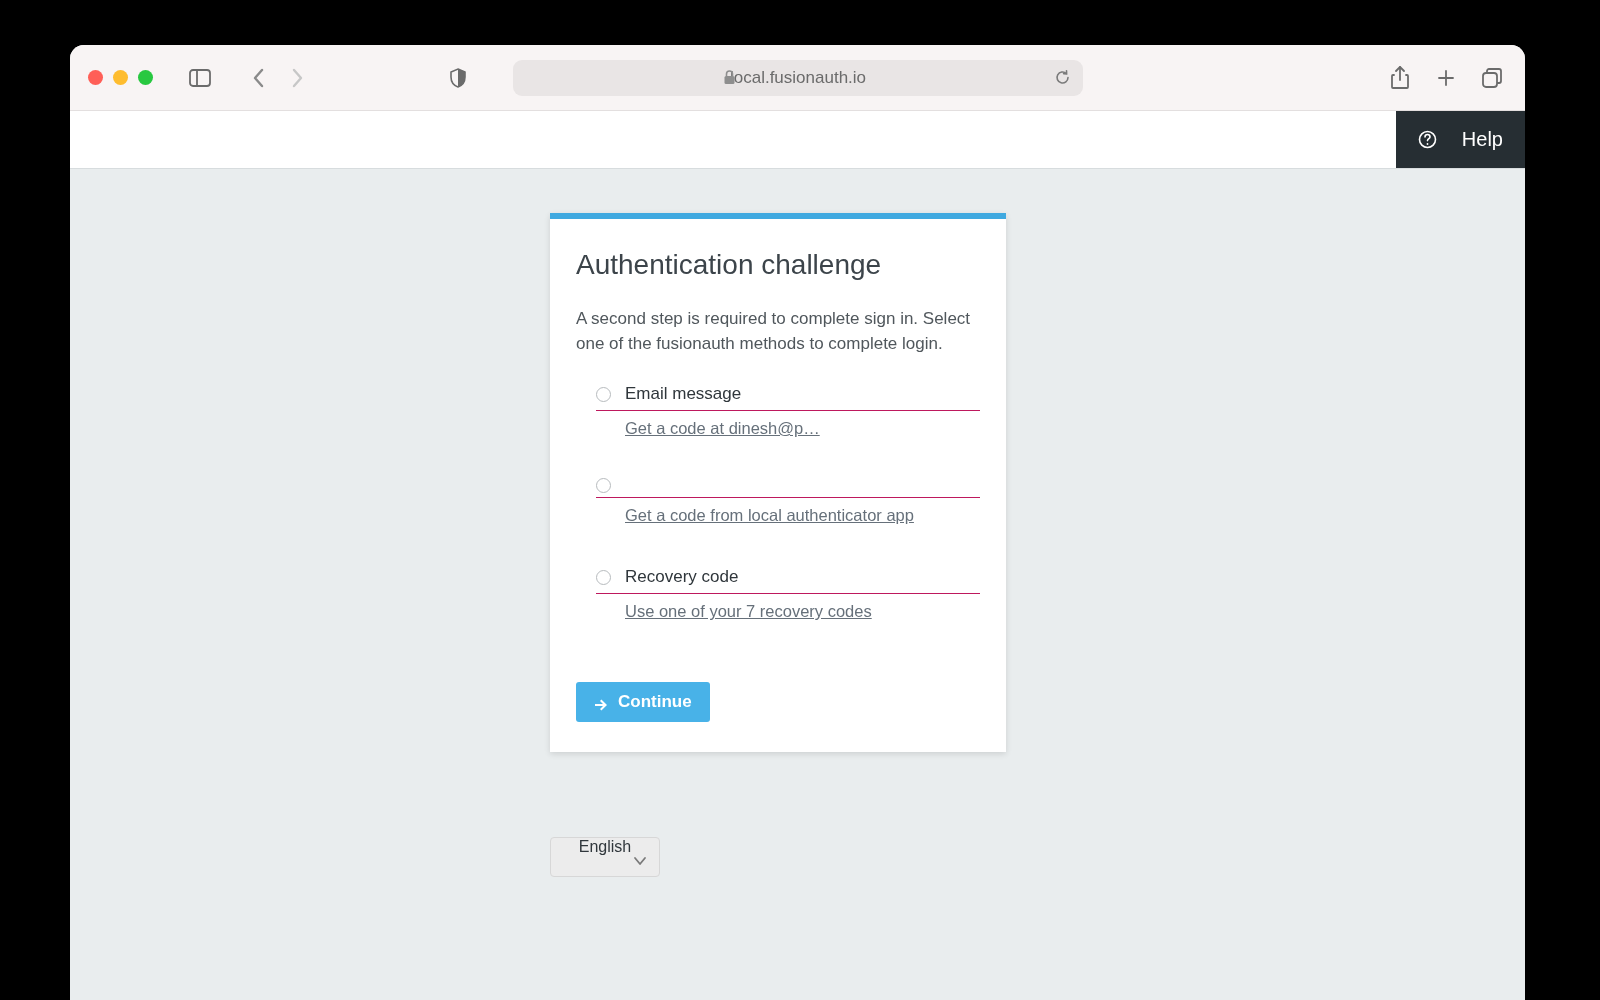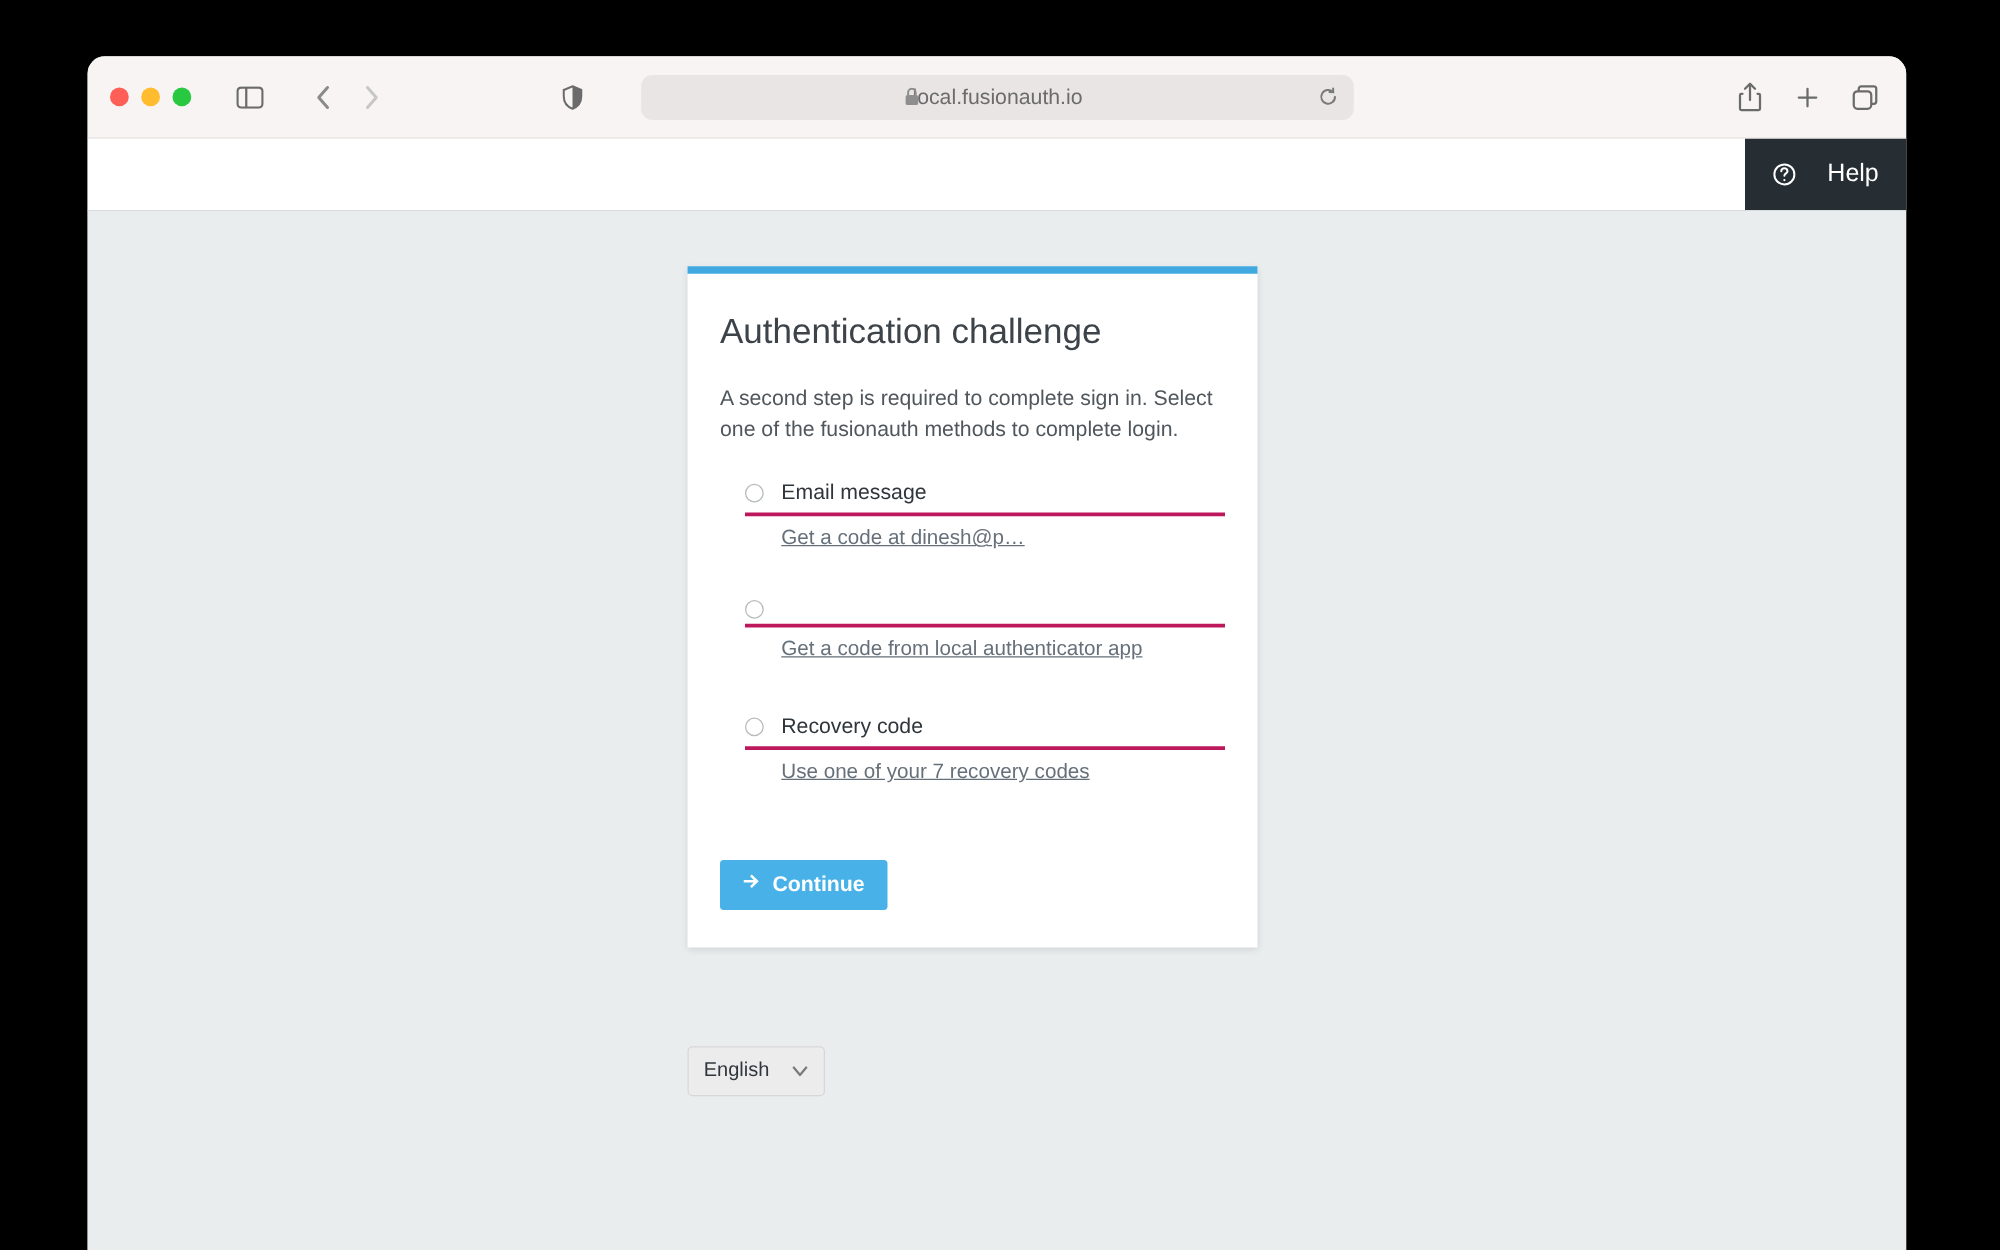--- a/index.html
+++ b/index.html
@@ -117,21 +117,21 @@
 
   .method {
     padding-left: 20px;
     margin-bottom: 40px;
   }
   .method:last-of-type { margin-bottom: 61px; }
   .method-row {
     display: flex;
     align-items: center;
     gap: 14px;
-    border-bottom: 3px solid #be185d;
+    border-bottom: 1px solid #be185d;
     padding-bottom: 4px;
   }
   .radio {
     width: 15px; height: 15px;
     border: 1.5px solid #b7bbbe;
     border-radius: 50%;
     flex-shrink: 0;
     cursor: pointer;
   }
   .method-label {
@@ -152,40 +152,41 @@
 
   .continue {
     background: #48b2e8;
     color: #fff;
     border: none;
     border-radius: 3px;
     font-size: 17px;
     font-weight: 600;
     padding: 10px 18px;
     display: inline-flex;
-    align-items: flex-start;
+    align-items: flex-end;
     gap: 10px;
     cursor: pointer;
   }
 
   .lang {
     position: absolute;
     left: 480px;
     top: 668px;
     width: 110px;
     height: 40px;
     background: #ececec;
     border: 1px solid #d7d7d7;
     border-radius: 4px;
     display: flex;
     align-items: center;
     padding: 0 12px;
     font-size: 16px;
     color: #30373c;
     cursor: pointer;
+    flex-direction: column;
   }
   .lang .chev { margin-left: auto; color: #7a7a7a; }
 
   svg { display: block; }
 </style>
 </head>
 <body>
 
 <div class="browser">
 

